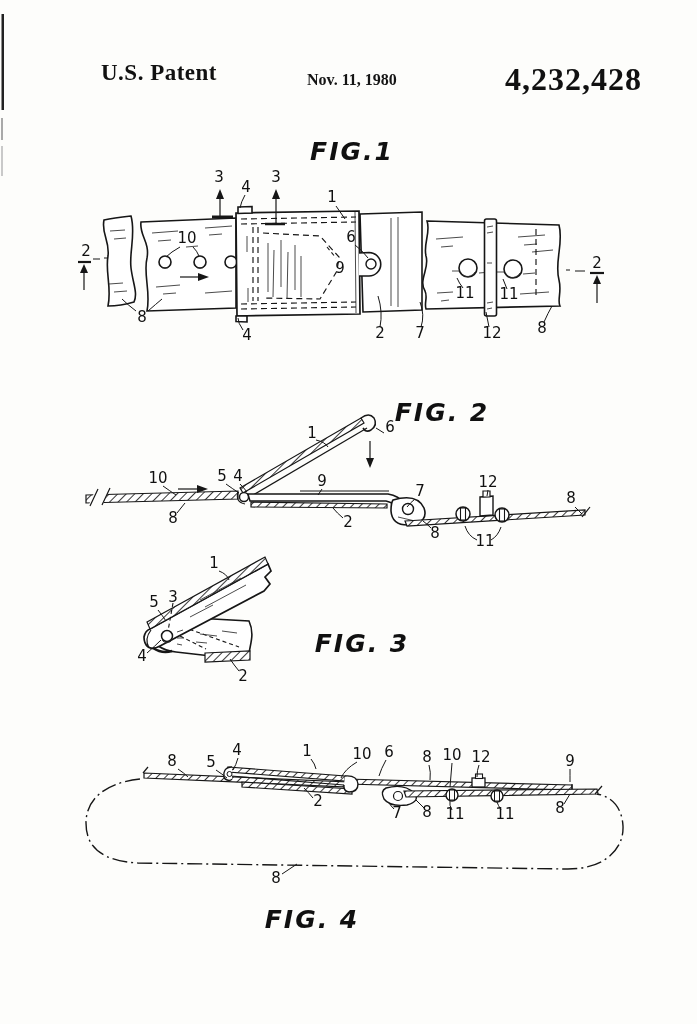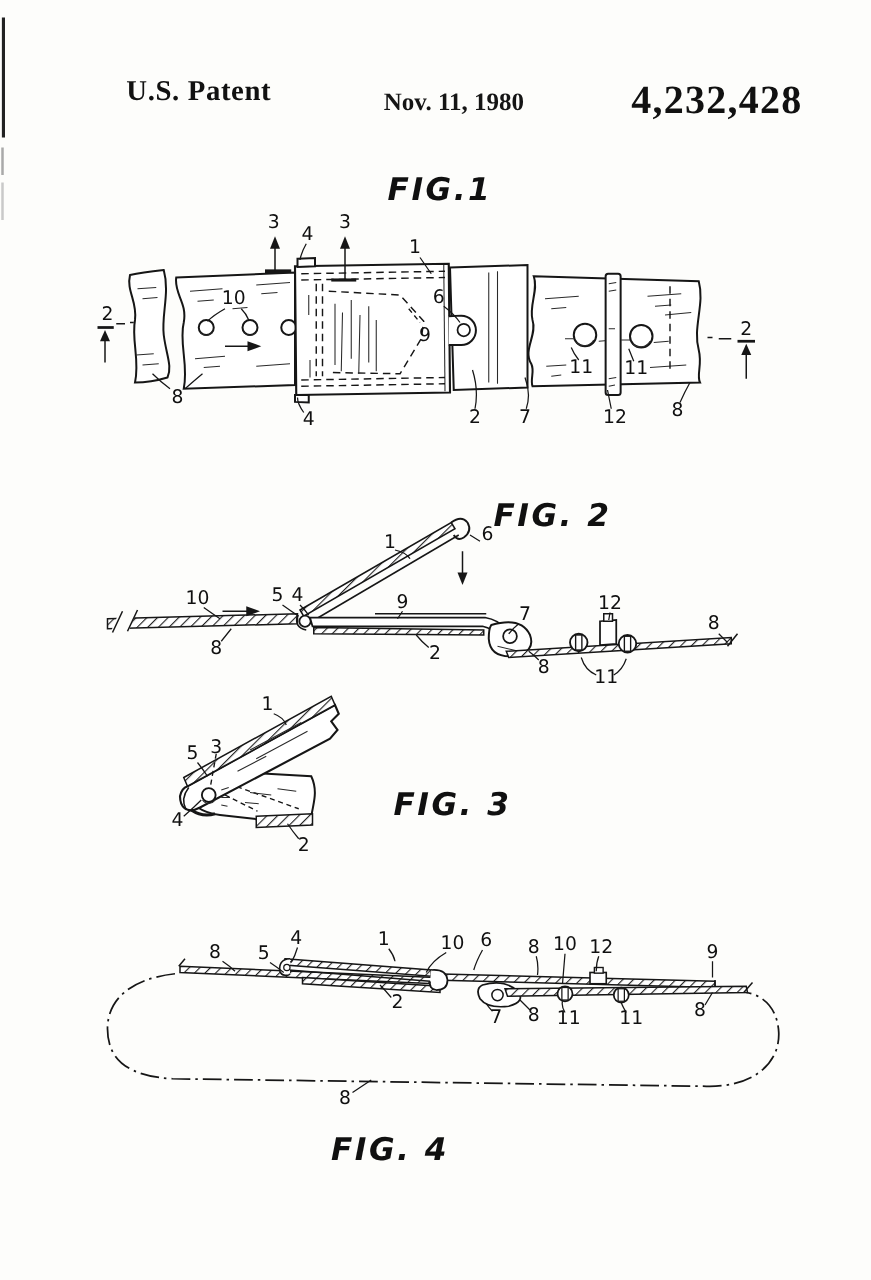--- a/index.html
+++ b/index.html
@@ -1,19 +1,19 @@
 <!DOCTYPE html>
 <html><head>
 <meta charset="utf-8">
 <style>
   html,body{margin:0;padding:0;background:#e8e8e8;}
   .page{position:relative;width:697px;height:1024px;background:#fdfdfb;overflow:hidden;
         font-family:"Liberation Serif",serif;}
   .hdr-title{position:absolute;left:101px;top:60px;font-weight:bold;font-size:23px;color:#111;letter-spacing:.5px;}
-  .hdr-date{position:absolute;left:307px;top:71px;font-weight:bold;font-size:20px;color:#151515;}
+  .hdr-date{position:absolute;left:307px;top:71px;font-weight:bold;font-size:16px;color:#151515;}
   .hdr-num{position:absolute;left:505px;top:61px;font-weight:bold;font-size:32px;color:#111;letter-spacing:1px;}
   svg.canvas{position:absolute;left:0;top:0;}
   .o{fill:#fff;stroke:#161616;stroke-width:1.6;}
   .l{stroke:#161616;stroke-width:1.2;fill:none;}
   .t{stroke:#2a2a2a;stroke-width:0.85;fill:none;}
   .d{stroke:#161616;stroke-width:1.15;fill:none;stroke-dasharray:6 4;}
   .d2{stroke:#161616;stroke-width:1.1;fill:none;stroke-dasharray:4 3;}
   .h{fill:url(#hp);stroke:#161616;stroke-width:1.2;}
   .a{fill:#161616;stroke:none;}
   .w{fill:#fdfdfb;stroke:none;}

